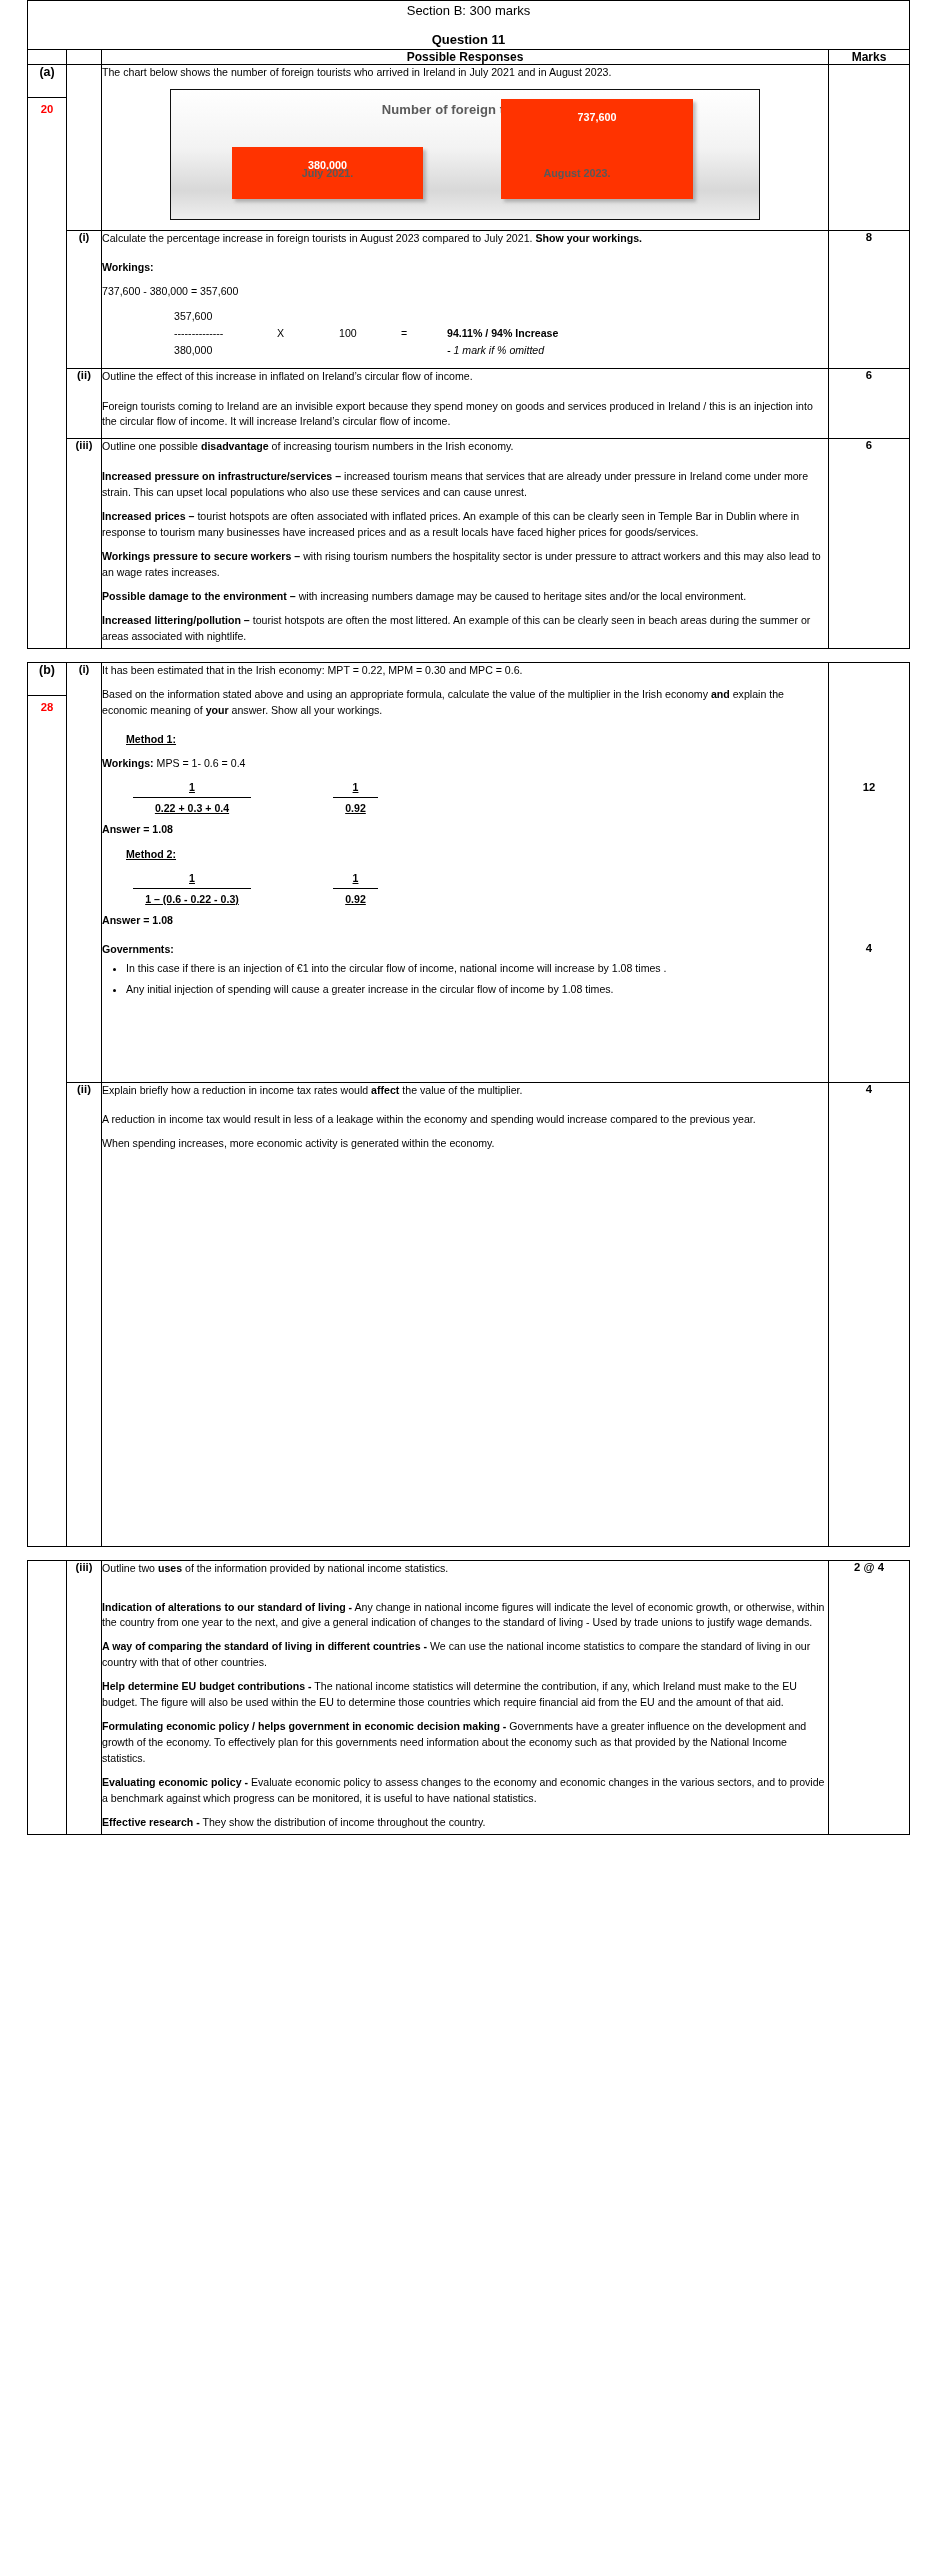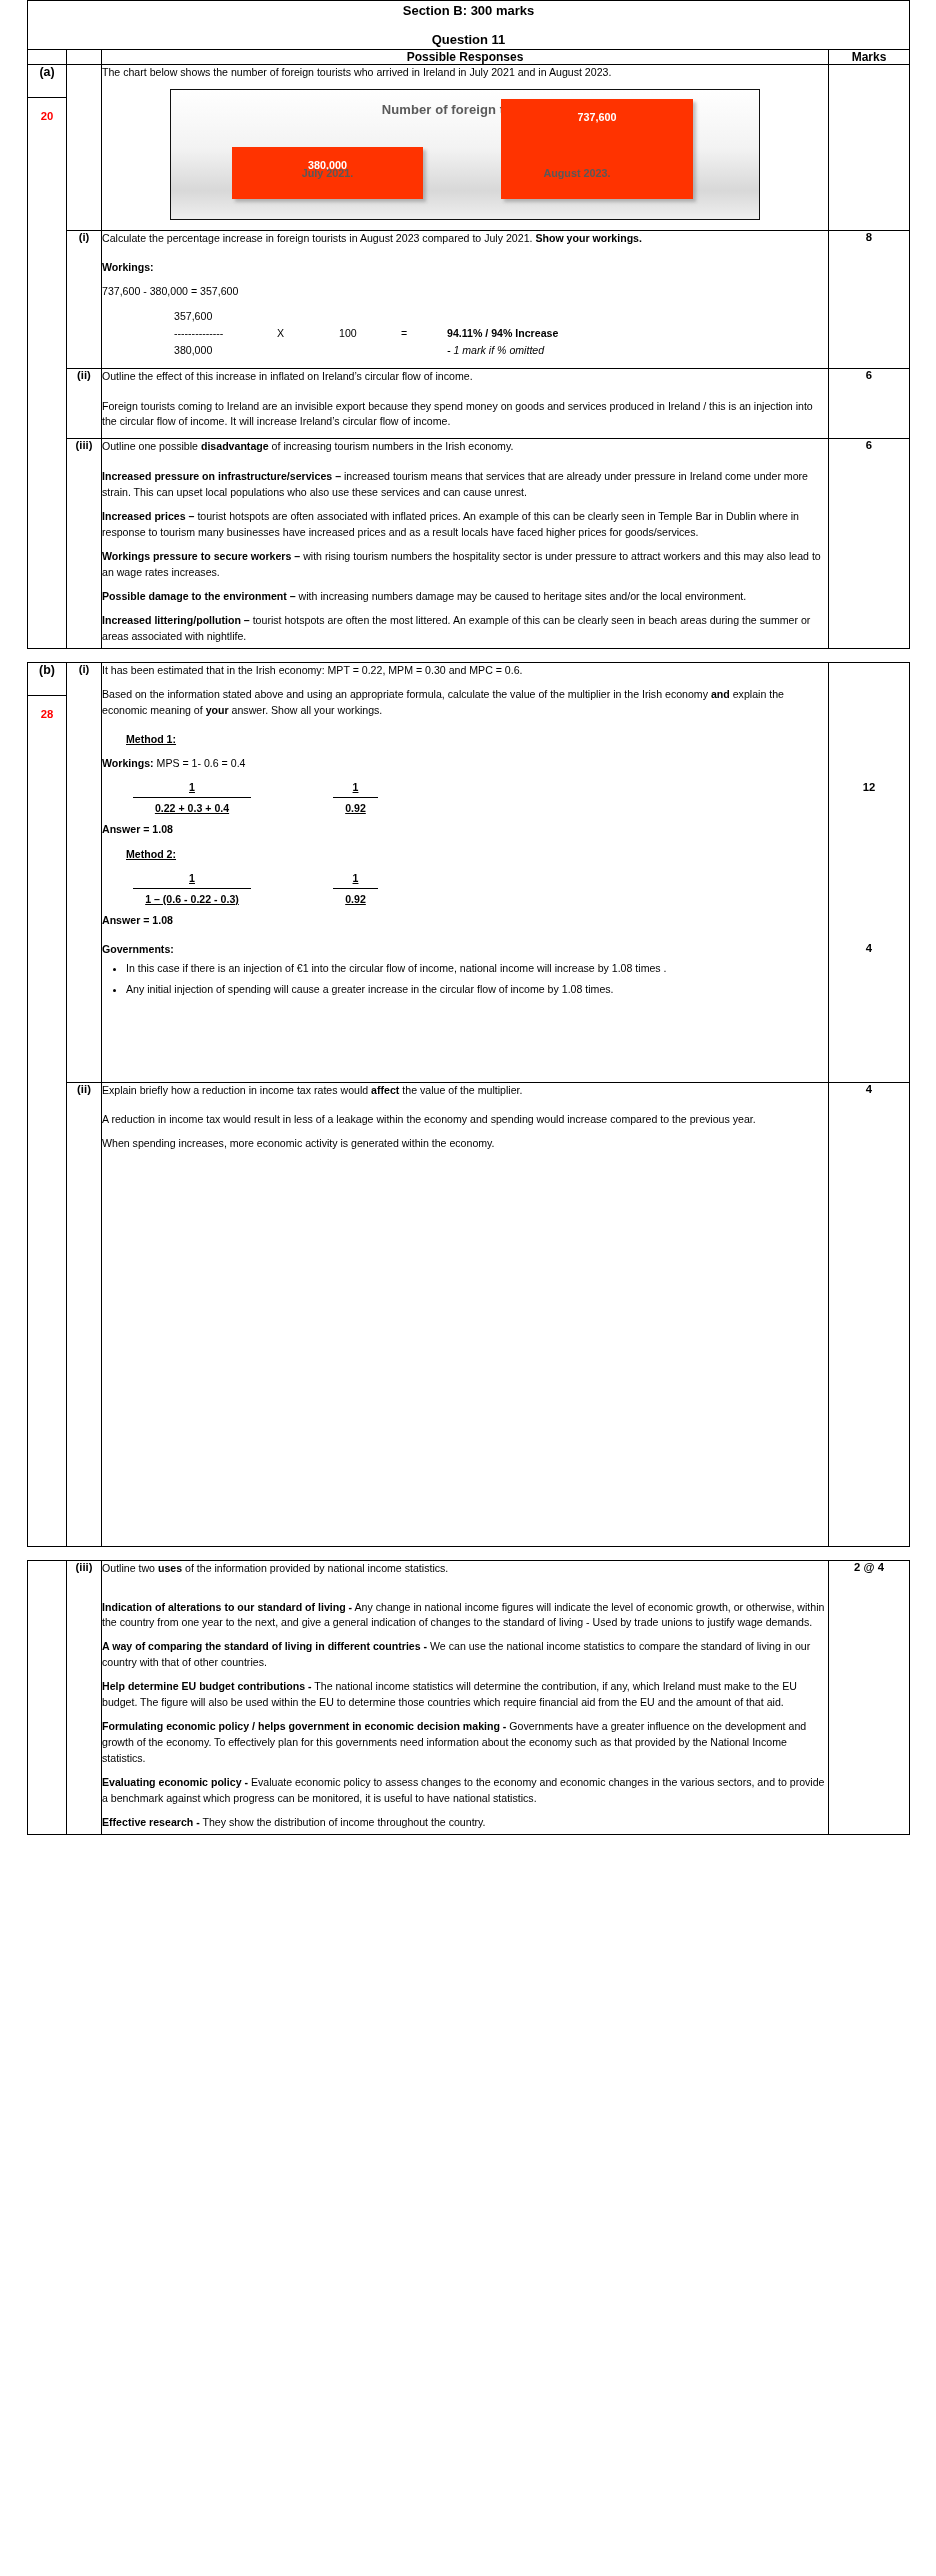--- a/index.html
+++ b/index.html
@@ -38,21 +38,21 @@
   col.c-sub     { width: 35px; }
   col.c-body    { width: 727px; }
   col.c-marks   { width: 81px; }
 
   .title-cell {
     text-align: center;
     padding: 7.2px 0 8.2px 0;
     border-bottom: 1.5px double #000;
   }
   .title-line1 {
-    font-weight: bold;
+    font-weight: normal;
     font-size: 13px;
     line-height: 1.5;
   }
   .title-line2 {
     font-weight: bold;
     font-size: 13px;
     line-height: 1.5;
     margin-top: 9.3px;
   }
 
@@ -69,21 +69,21 @@
     font-size: 12.4px;
     padding-top: 7.2px;
   }
   .part-cell .marksnum {
     display: block;
     color: #FF0000;
     font-weight: bold;
     font-size: 11.3px;
     border-top: 0.5px solid #000;
     margin-top: 17.5px;
-    padding-top: 12px;
+    padding-top: 5px;
   }
 
   .sub-cell {
     text-align: center;
     font-weight: bold;
     font-size: 11.3px;
     padding-top: 7.2px;
   }
 
   .marks-cell {

